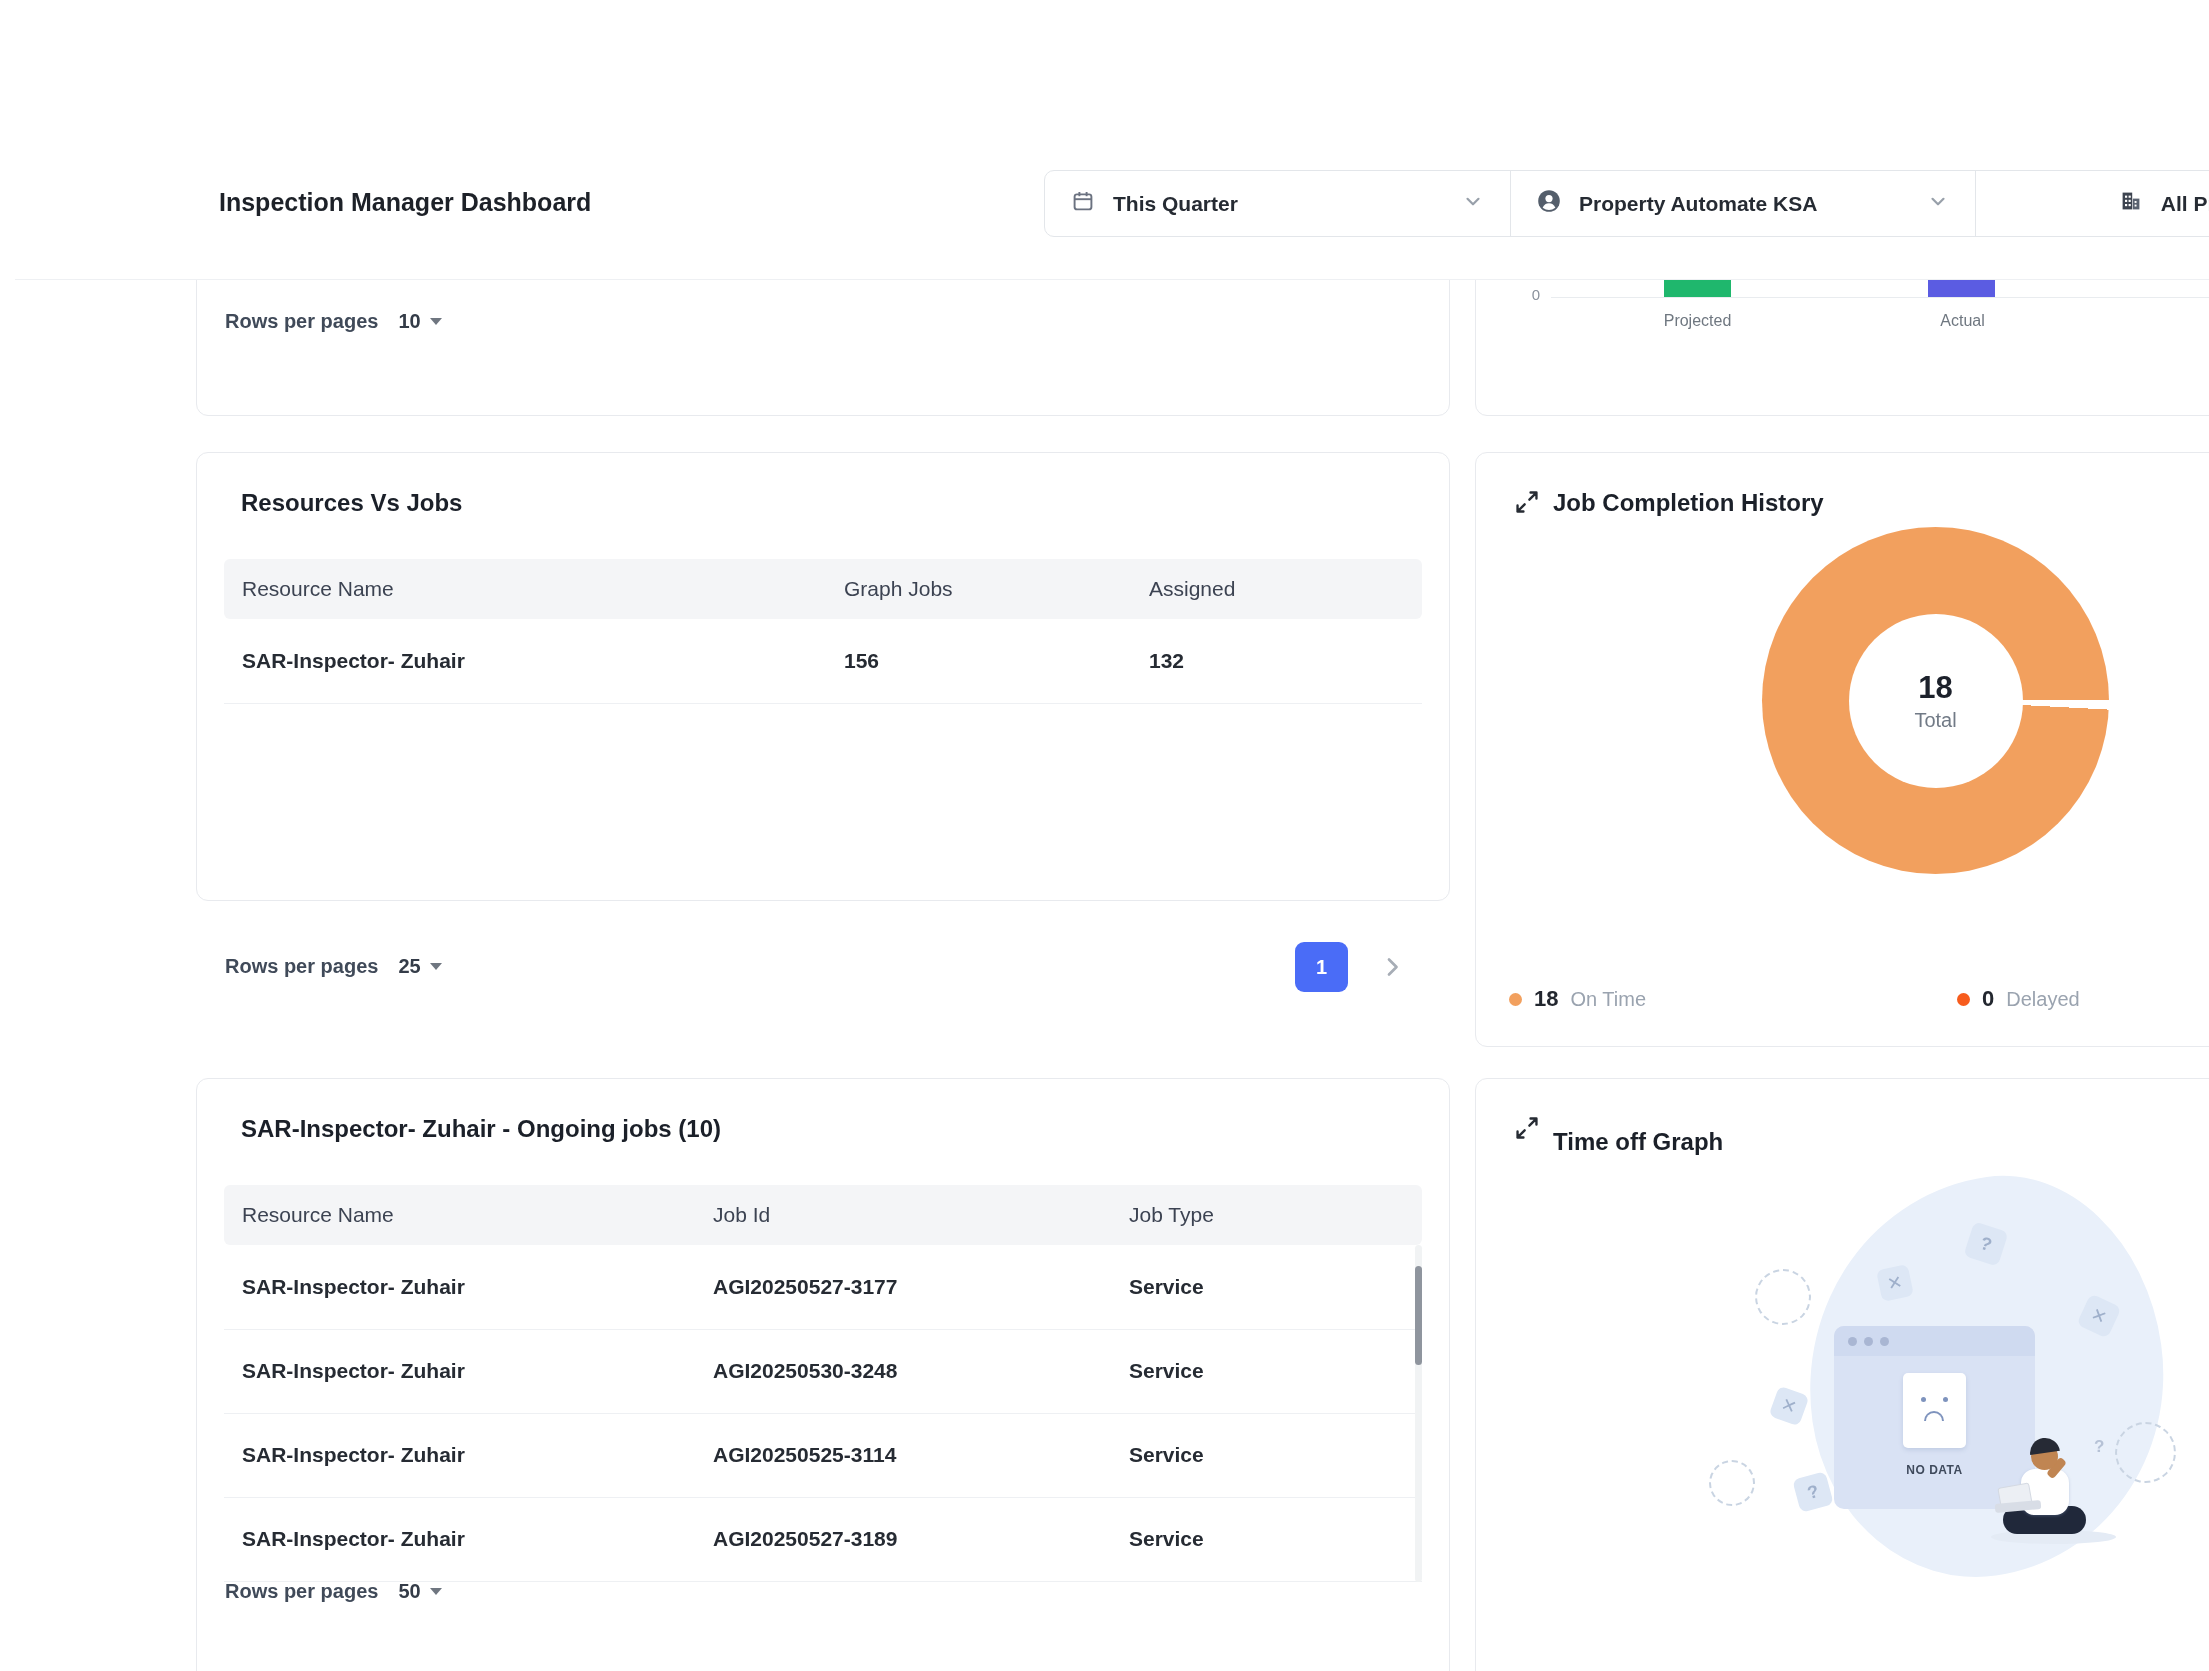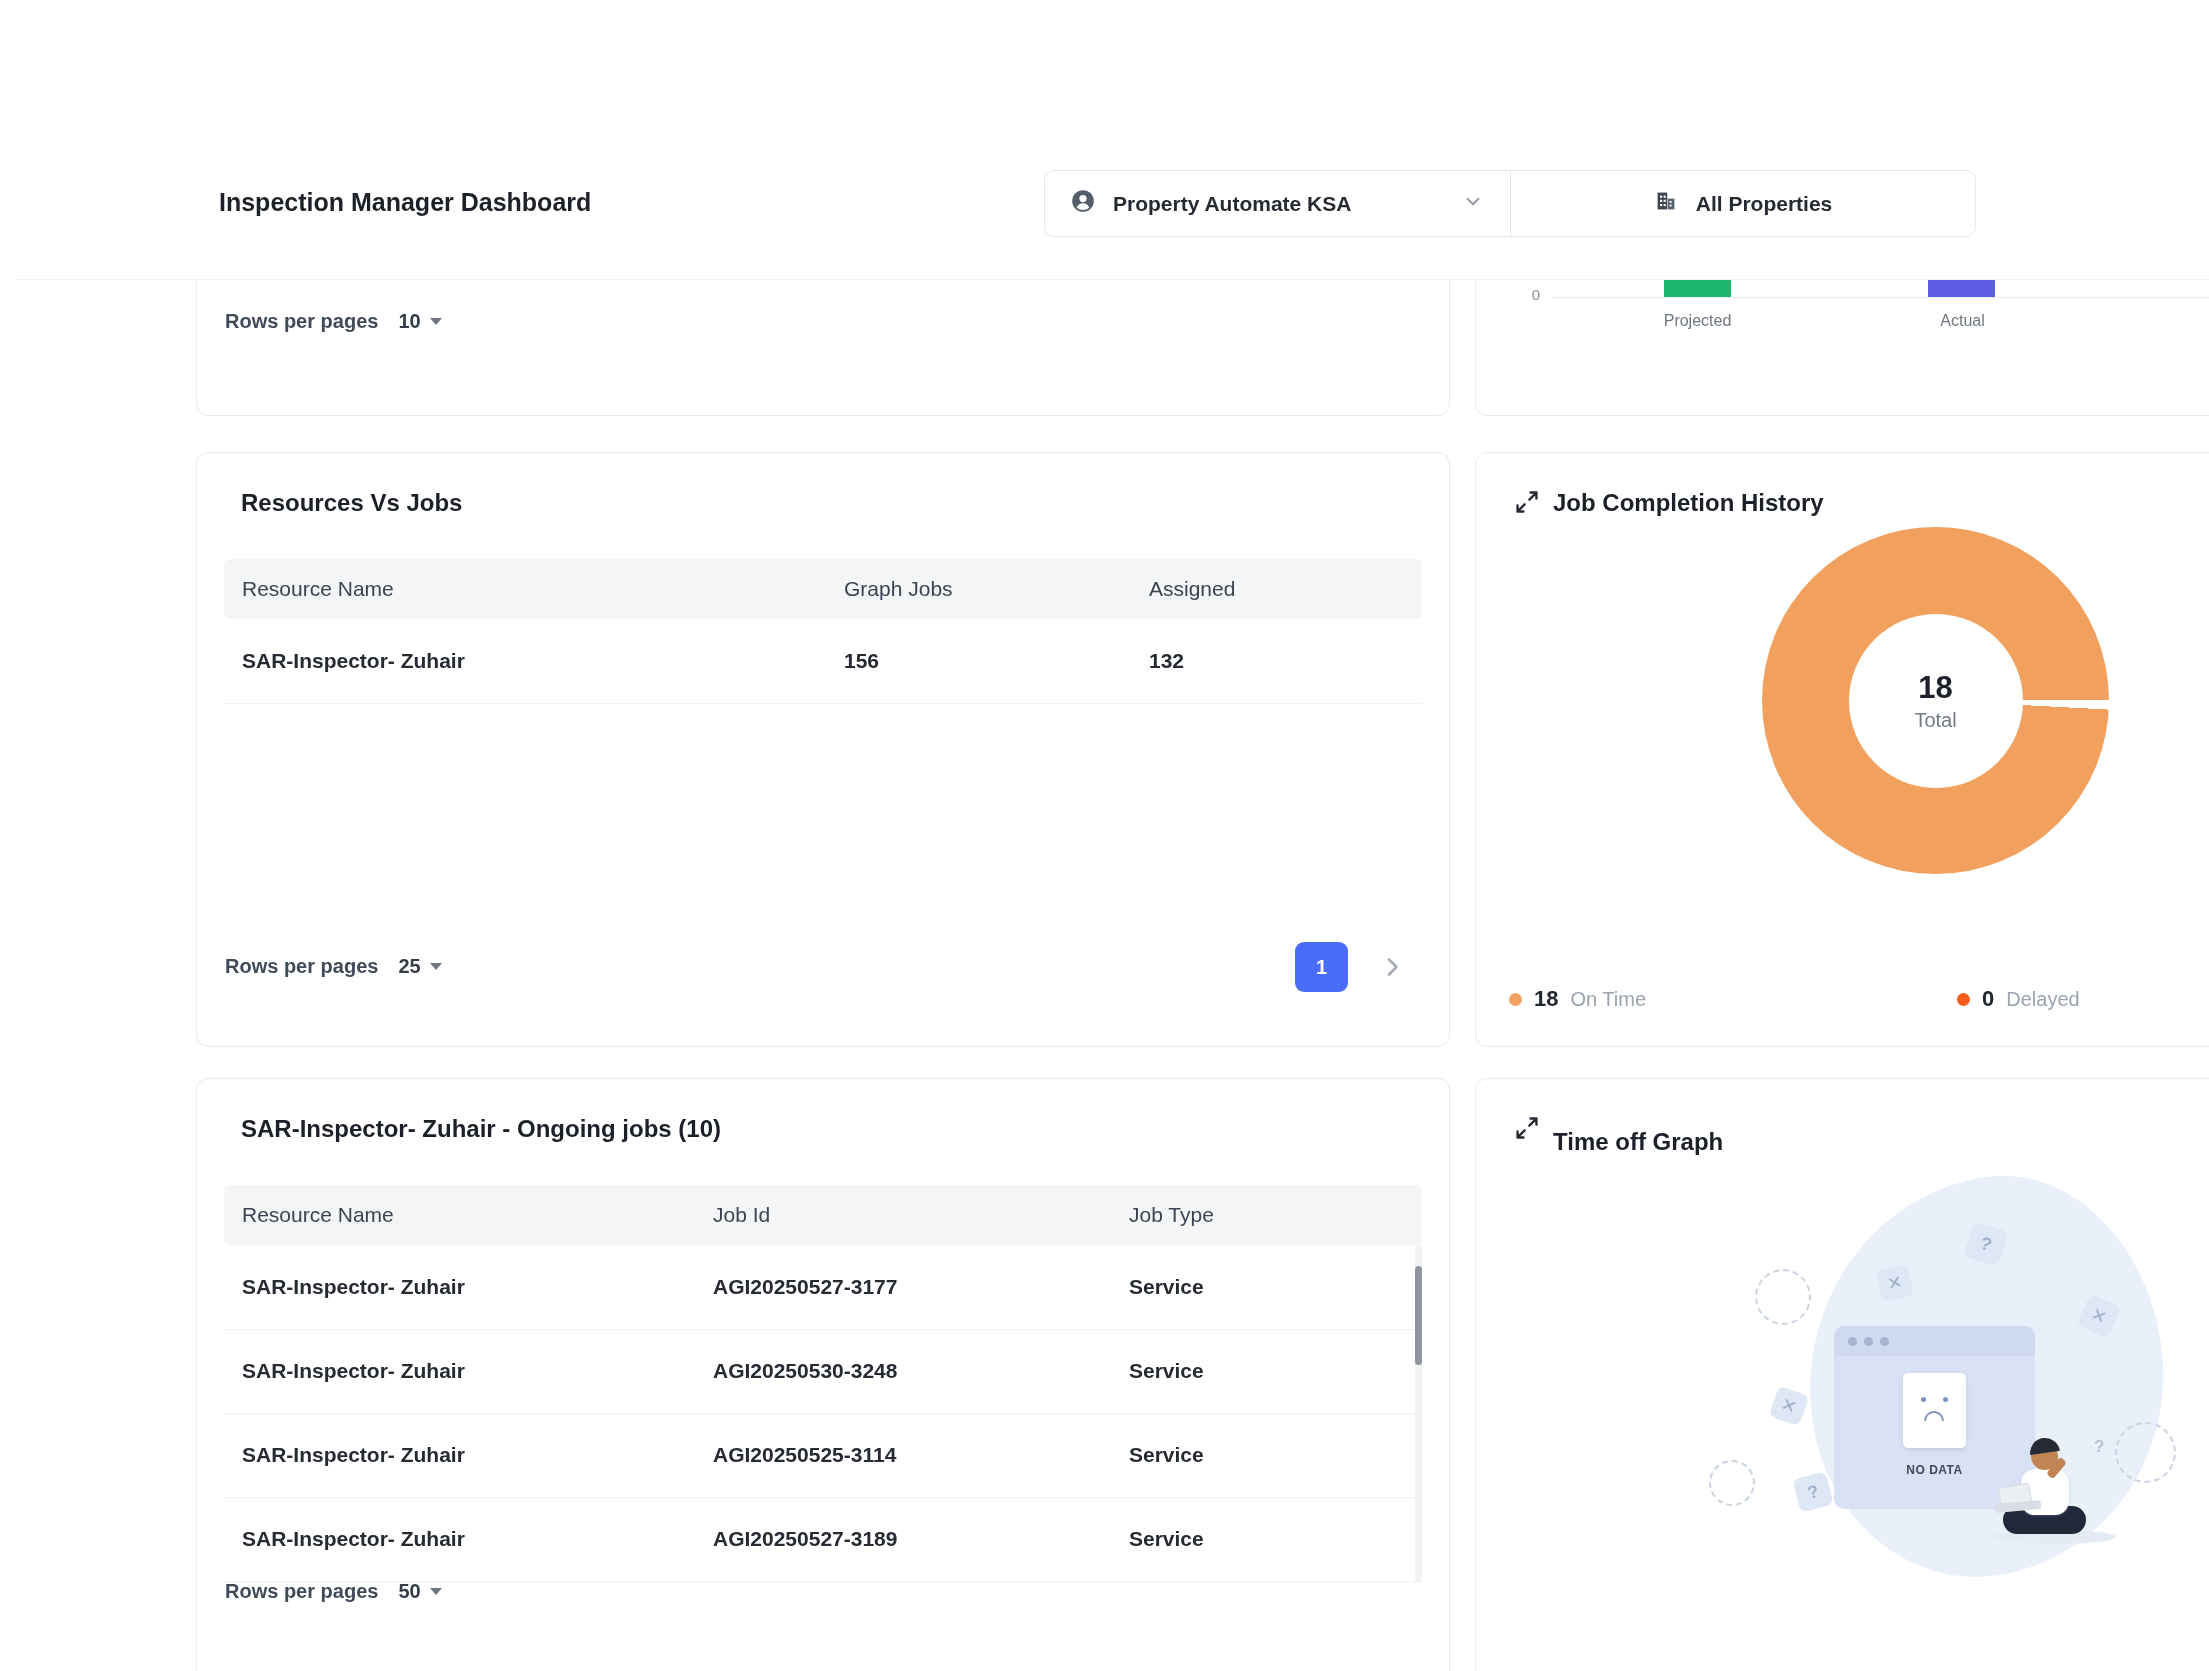--- a/index.html
+++ b/index.html
@@ -84,20 +84,36 @@
 </style>
 </head>
 <body>
 
 <div class="header">
   <div class="page-title">Inspection Manager Dashboard</div>
 
   <div class="filter-group">
     <div class="filter">
       <span>
+        <svg width="24" height="24" viewBox="0 0 20 20" fill="none" stroke="#6b7280" stroke-width="1.6">
+          <rect x="3" y="4.5" width="14" height="12.5" rx="2"></rect>
+          <line x1="3" y1="8.5" x2="17" y2="8.5"></line>
+          <line x1="7" y1="2.5" x2="7" y2="6"></line>
+          <line x1="13" y1="2.5" x2="13" y2="6"></line>
+        </svg>
+      </span>
+      <span>This Quarter</span>
+      <span class="chev">
+        <svg width="22" height="22" viewBox="0 0 20 20" fill="none" stroke="#98a0aa" stroke-width="2" stroke-linecap="round" stroke-linejoin="round">
+            <path d="M5 8l5 5 5-5"></path>
+          </svg>
+      </span>
+    </div>
+    <div class="filter">
+      <span>
         <svg width="24" height="24" viewBox="0 0 20 20">
           <circle cx="10" cy="10" r="9" fill="#545e6b"></circle>
           <circle cx="10" cy="8" r="3" fill="#ffffff"></circle>
           <path d="M4.7 15.6c1.1-2.7 3-3.8 5.3-3.8s4.2 1.1 5.3 3.8a9 9 0 0 1-10.6 0z" fill="#ffffff"></path>
         </svg>
       </span>
       <span>Property Automate KSA</span>
       <span class="chev">
         <svg width="22" height="22" viewBox="0 0 20 20" fill="none" stroke="#98a0aa" stroke-width="2" stroke-linecap="round" stroke-linejoin="round">
             <path d="M5 8l5 5 5-5"></path>
@@ -137,21 +153,21 @@
 
 <div class="card" style="left:1475px; top:99px; width:782px; height:317px;">
   <span class="axis-zero" style="left:24px; top:186px; width:40px;">0</span>
   <div class="axis-line" style="left:75px; top:197px; right:0;"></div>
   <div class="bar" style="left:188px; top:156px; width:67px; height:41px; background:#1fb76d;"></div>
   <div class="bar" style="left:452px; top:156px; width:67px; height:41px; background:#5b5ce2;"></div>
   <span class="bar-label" style="left:152px; top:212px; width:139px;">Projected</span>
   <span class="bar-label" style="left:417px; top:212px; width:139px;">Actual</span>
 </div>
 
-<div class="card" style="left:196px; top:452px; width:1254px; height:595px;">
+<div class="card" style="left:196px; top:452px; width:1254px; height:449px;">
   <div class="card-title" style="left:44px; top:36px;">Resources Vs Jobs</div>
 
   <table style="position:absolute; left:27px; top:106px;">
     <colgroup>
         <col style="width:602px">
         <col style="width:305px">
         <col style="width:291px">
       </colgroup>
     <thead>
       <tr>

